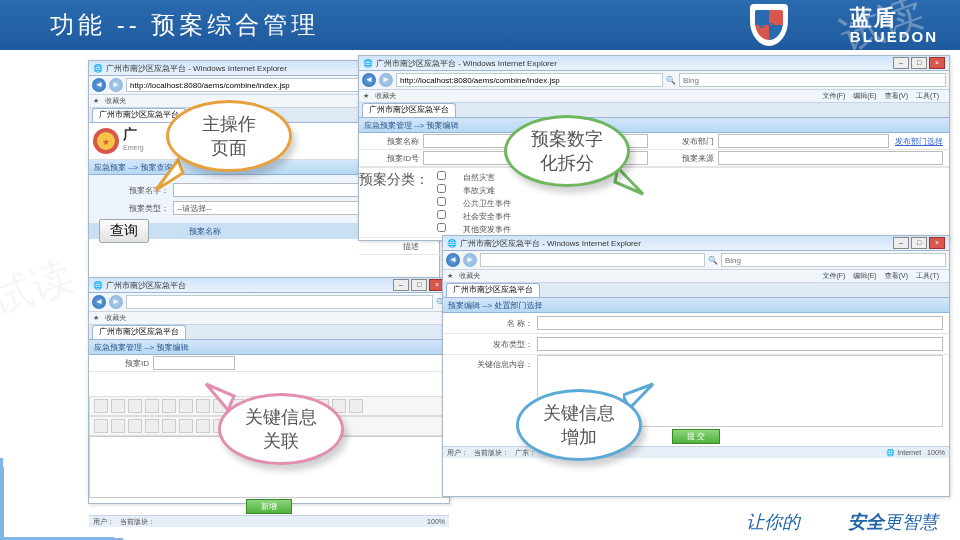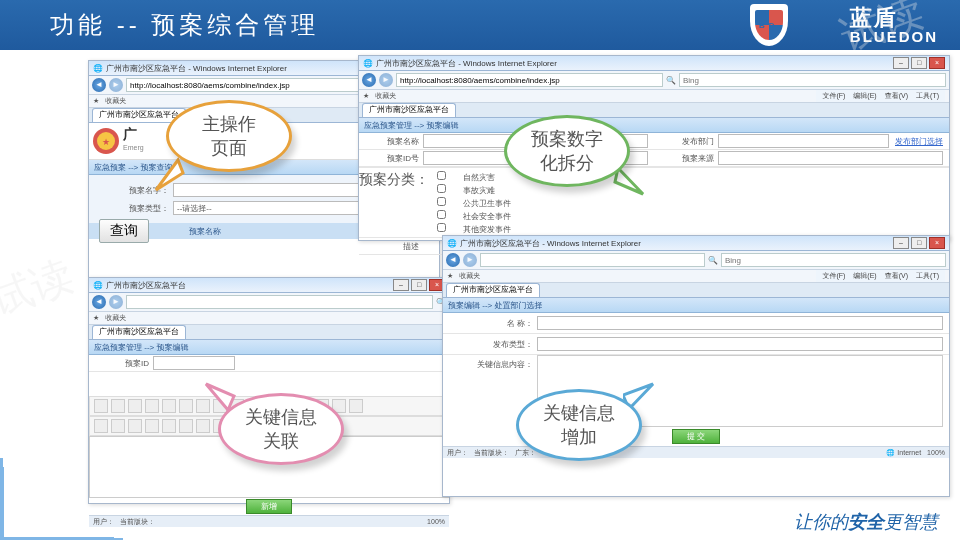--- a/index.html
+++ b/index.html
@@ -38,21 +38,21 @@
   .btn{ display:inline-block; padding:2px 10px; background:linear-gradient(#fdfdfd,#e2e2e2); border:1px solid #9aa; font-size:14px; border-radius:2px;}
   .greenbtn{ background:linear-gradient(#8bd67a,#4fb23c); color:#fff; border:1px solid #3a8a2a; padding:2px 14px; font-size:8px;}
   .chk{ display:flex; align-items:flex-end; gap:14px; font-size:8px; color:#555; height:13px;}
   .chk input{ width:9px; height:9px;}
   
   .callout{ position:absolute; background:#fff; border:3px solid; border-radius:50%; display:flex; align-items:center; justify-content:center; text-align:center; font-size:18px; color:#555; z-index:50; box-shadow:4px 6px 6px rgba(0,0,0,.18);}
   .callout.oval{ width:120px; height:66px;}
   
   .footer{ position:absolute; bottom:6px; right:22px; text-align:right; font-style:italic; }
   .footer .l1{ color:#1f63a8; font-size:18px; }
-  .footer .l1 .b{ font-weight:bold; font-style:italic;}
+  .footer .l1 .b{ font-weight:bold; font-style:italic;margin-left:48px;}
   .footer .l2{ color:#5495d3; font-size:11px;}
   .corner{ position:absolute; left:0; bottom:0; width:120px; height:80px; border-left:3px solid #7fb6e6; border-bottom:2px solid #7fb6e6; border-radius:0 0 0 0; pointer-events:none;}
   .corner::after{ content:""; position:absolute; left:0; bottom:0; width:110px; height:70px; border-left:1px solid #7fb6e6; border-bottom:1px solid #7fb6e6;}
   .statusbar{ height:11px; background:#e6eef7; border-top:1px solid #c8d4e2; font-size:7px; color:#555; display:flex; align-items:center; padding:0 4px; gap:6px;}
   .toolbar-icons{ height:18px; background:#f6f6f6; border:1px solid #ddd; display:flex; align-items:center; gap:3px; padding:0 4px; font-size:7px; color:#888;}
   .toolbar-icons span{ width:12px; height:12px; background:#eee; border:1px solid #ccc;}
   .textarea{ background:#fff; border:1px solid #ccc; height:60px;}
 </style>
 </head>
 <body>

